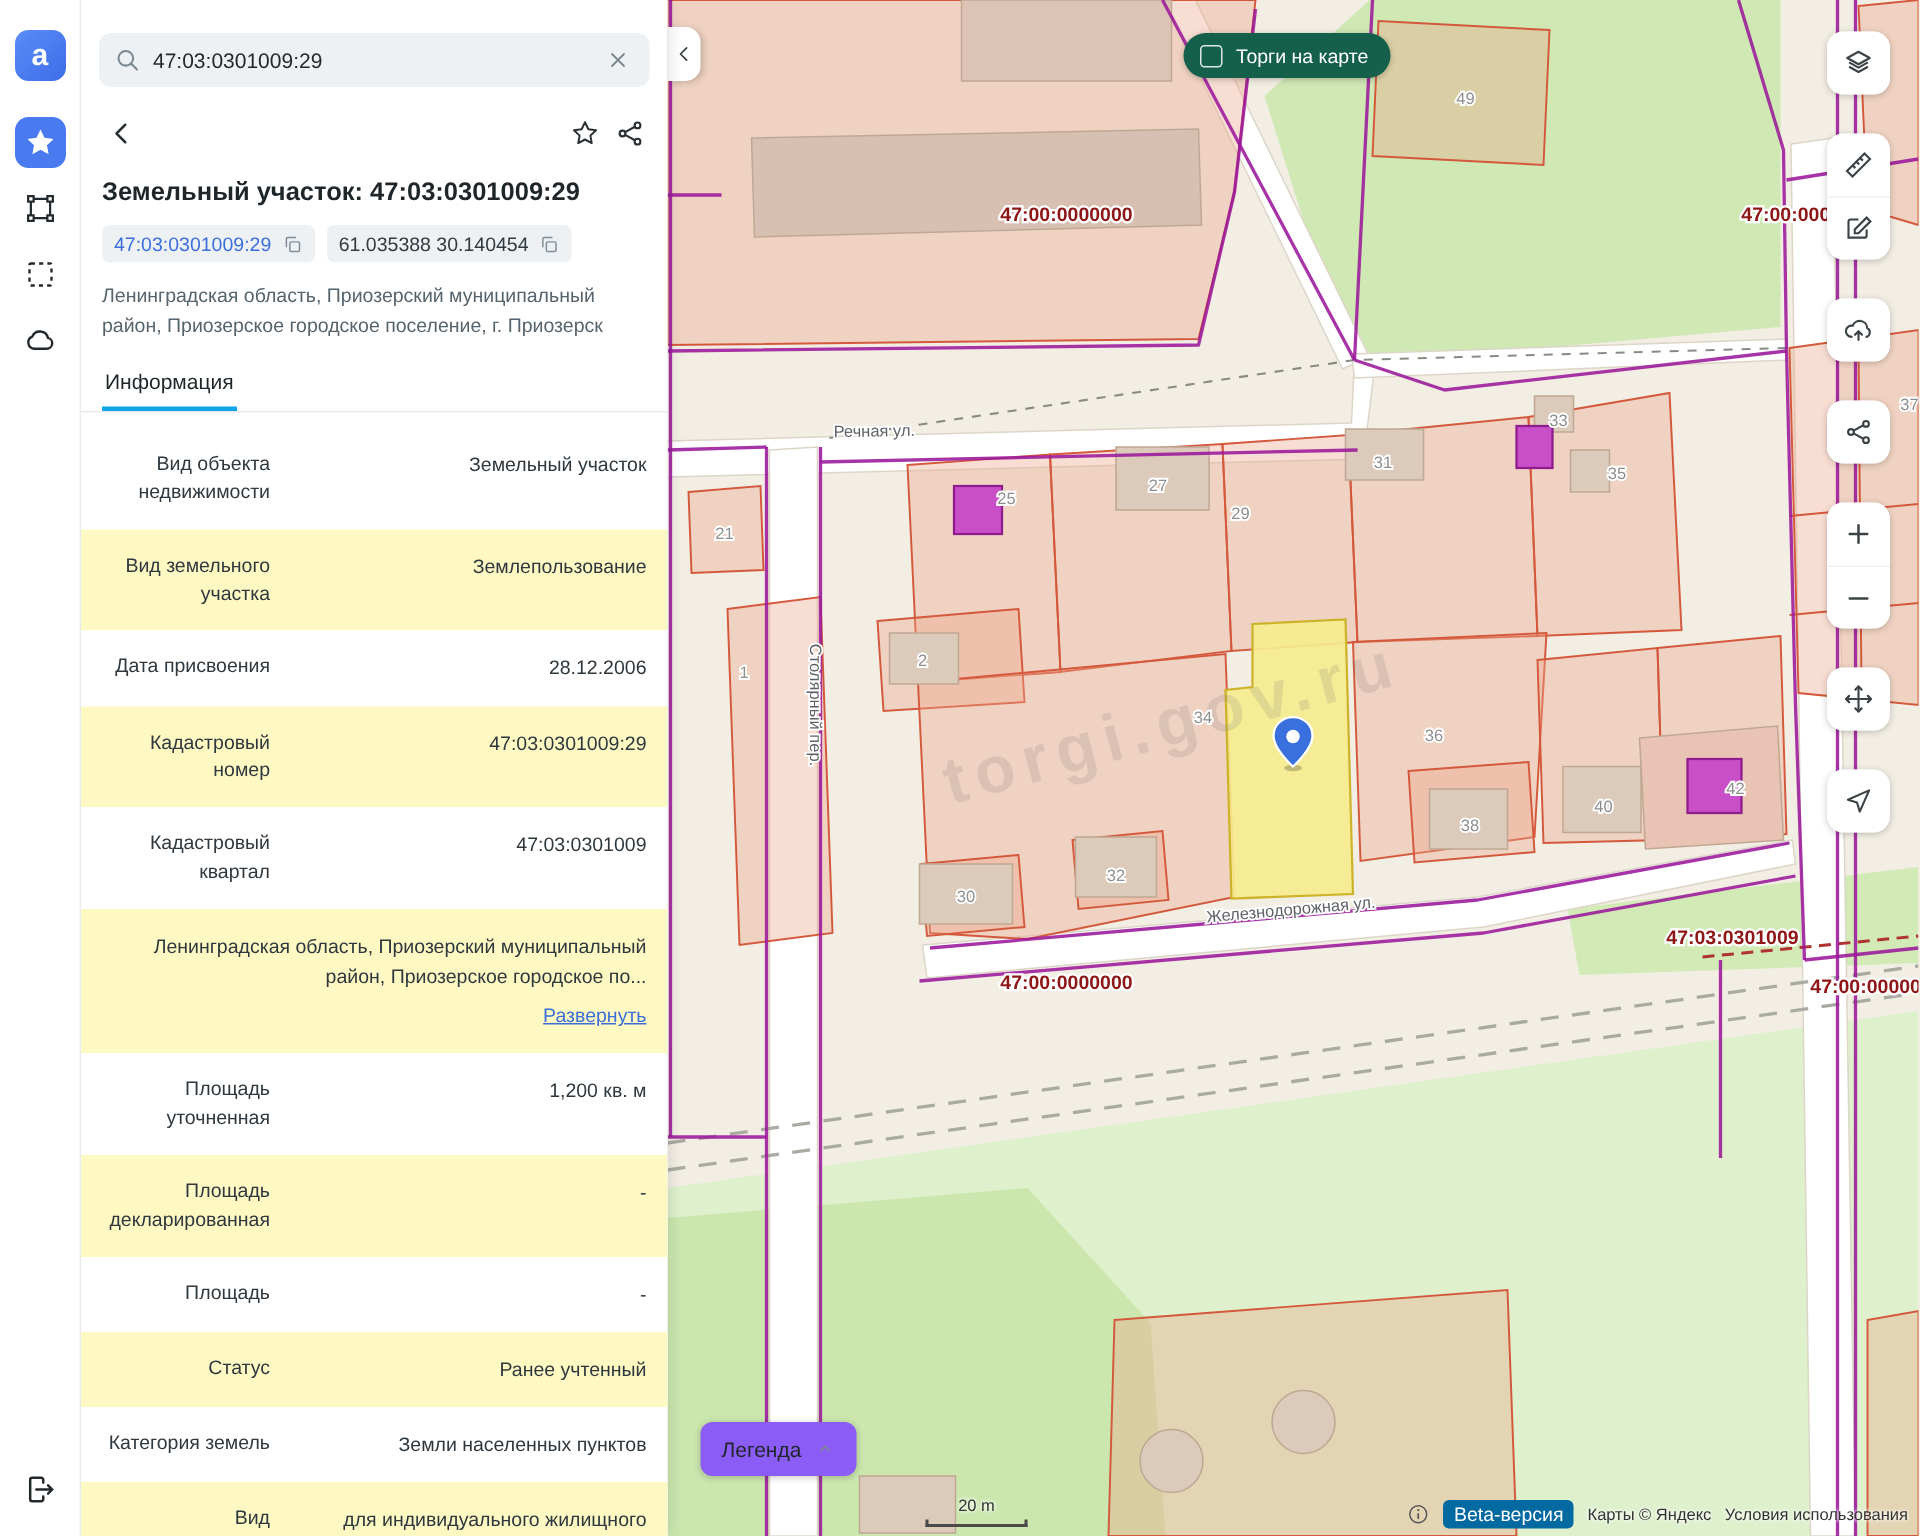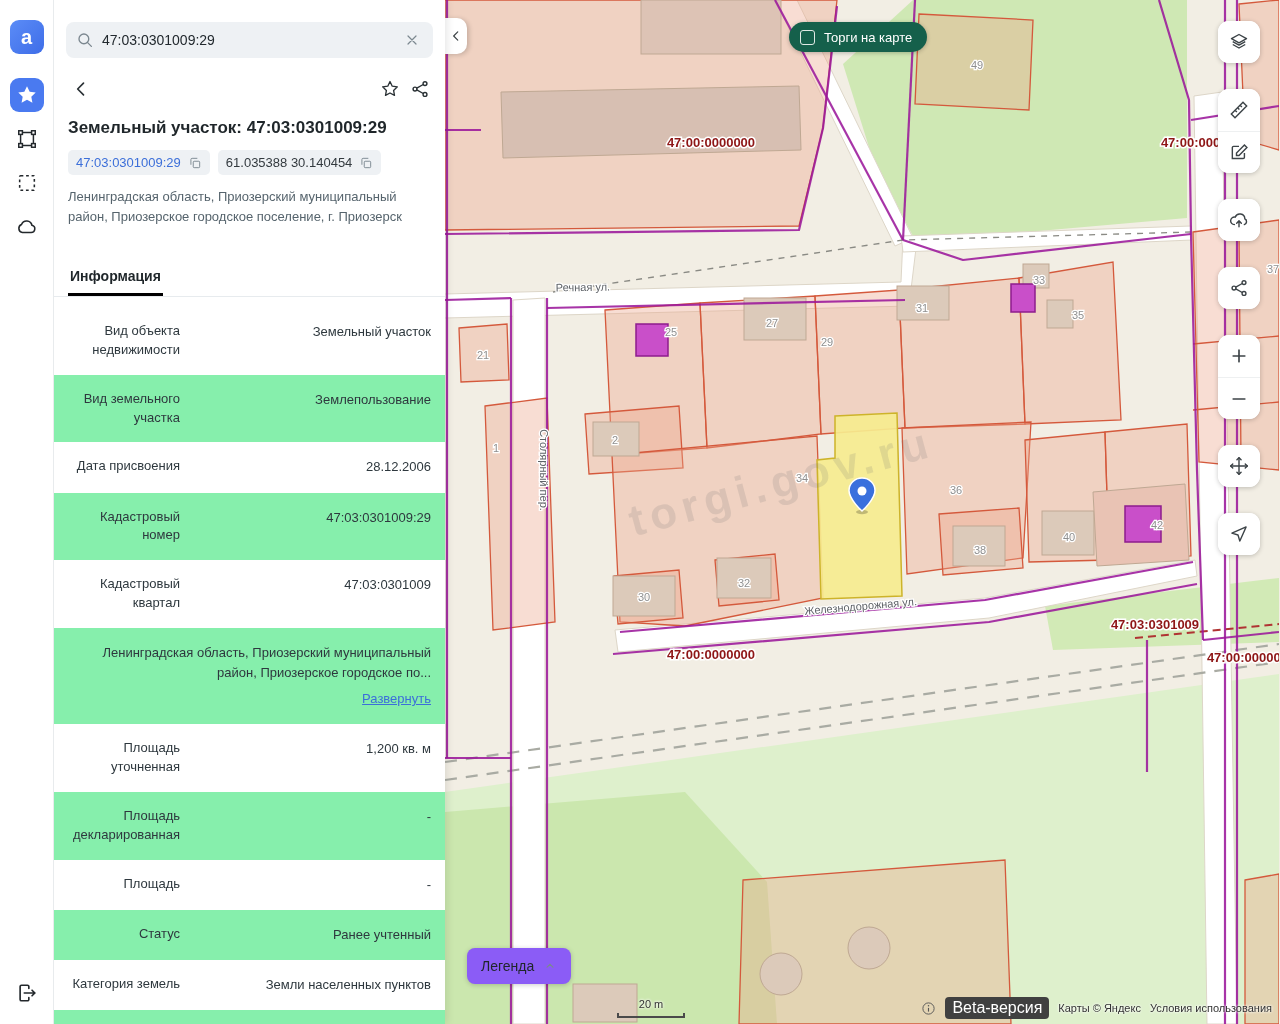--- a/index.html
+++ b/index.html
@@ -28,24 +28,24 @@
   .panel-head { margin:16px 10px 0 12px; display:flex; align-items:center; }
   .panel-head .spacer { flex:1; }
   .title { margin:14px 14px 0; font-size:17px; font-weight:700; color:#1f262a; }
   .chips { display:flex; gap:8px; margin:12px 14px 0; }
   .chip { display:flex; align-items:center; gap:7px; background:#eef1f4; border-radius:5px; padding:5px 8px; font-size:13px; cursor:pointer; }
   .chip-link { color:#3c6fd9; }
   .chip-text { color:#333a3f; }
   .cicon svg { width:14px; height:14px; color:#818d96; display:block; }
   .address { margin:12px 14px 0; font-size:13px; color:#56646d; line-height:1.5; }
   .tabs { margin-top:12px; border-bottom:1px solid #e7ebee; padding:0 14px; }
-  .tab { display:inline-block; padding:8px 2px 9px; font-size:14px; font-weight:700; color:#1f262a; border-bottom:3px solid #000000; cursor:pointer;margin-top:22px; }
+  .tab { display:inline-block; padding:8px 2px 9px; font-size:14px; font-weight:400; color:#1f262a; border-bottom:3px solid #0ea5e9; cursor:pointer; }
   .info-table { margin-top:10px; }
   .info-row { display:flex;text-align:right; }
-  .info-row.alt { background:#86efac; }
+  .info-row.alt { background:#fef9c3; }
   .info-label { width:134px; padding:15px 8px 15px 14px; font-size:13px; line-height:1.45; color:#2e383e; }
   .info-value { flex:1; padding:15px 14px 15px 8px; font-size:13px; line-height:1.55; color:#2e383e; }
   .expand-link { color:#3c6fd9; text-decoration:underline; cursor:pointer; display:inline-block; margin-top:6px; font-size:13px; }
 
   
   .map { flex:1; position:relative; background:#f2eee4; overflow:hidden; }
   #map-svg { position:absolute; left:0; top:0; width:834px; height:1024px; }
   svg text { font-family:"Liberation Sans",sans-serif; }
   .q-label { font-size:13px; font-weight:700; fill:#8e1616; stroke:#fff; stroke-width:3px; paint-order:stroke; text-anchor:middle; }
   .p-num  { font-size:11px; fill:#8f8f8f; stroke:#fff; stroke-width:2.5px; paint-order:stroke; text-anchor:middle; }
@@ -66,21 +66,21 @@
 
   .legend-btn { position:absolute; left:22px; bottom:40px; height:36px; display:flex; align-items:center; gap:9px; padding:0 14px; background:#8b5cf6; border:none; border-radius:8px; box-shadow:0 1px 5px rgba(0,0,0,.2); font-size:14px; color:#1f262a; cursor:pointer; font-family:inherit; }
   .legend-btn svg { width:14px; height:14px; color:#7c8890; display:block; }
 
   .scalebar { position:absolute; left:172px; bottom:6px; width:68px; text-align:center; }
   .scale-text { font-size:11px; color:#333; text-shadow:0 0 3px #fff,0 0 3px #fff; }
   .scale-line { display:block; height:5px; border-left:2px solid #4a4a4a; border-right:2px solid #4a4a4a; border-bottom:2px solid #4a4a4a; margin-top:1px; }
 
   .attribution { position:absolute; right:8px; bottom:5px; display:flex; align-items:center; gap:9px; font-size:11px; color:#333; text-shadow:0 0 3px #fff,0 0 3px #fff; }
   .attribution .info svg { width:15px; height:15px; color:#555; display:block; }
-  .beta { background:#404040; color:#fff; border-radius:4px; padding:2px 7px; font-size:16px; text-shadow:none; }
+  .beta { background:#0369a1; color:#fff; border-radius:4px; padding:2px 7px; font-size:13px; text-shadow:none; }
   .attr-link { color:#333; text-decoration:none; cursor:pointer; }
 </style>
 </head>
 <body>
 
 <div class="app">
 
   <nav class="rail">
     <div class="rail-top">
         <div class="rail-item logo">

